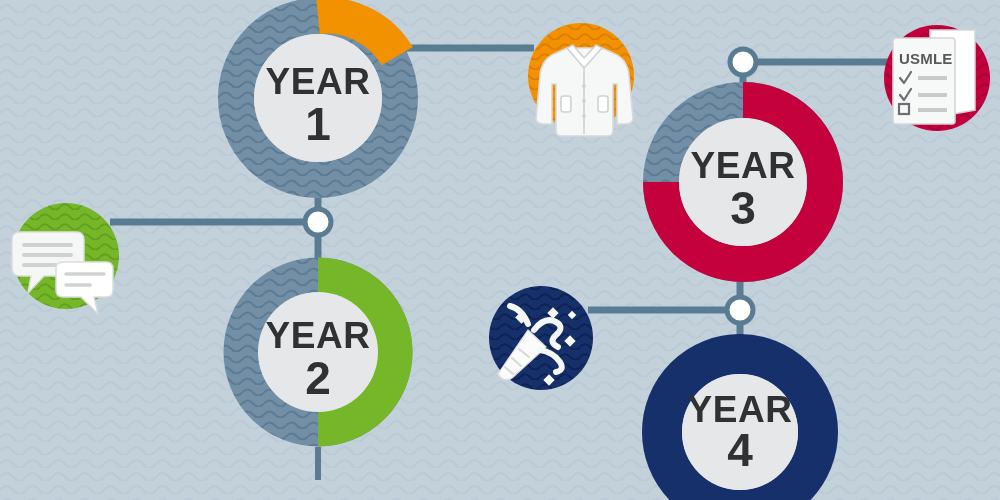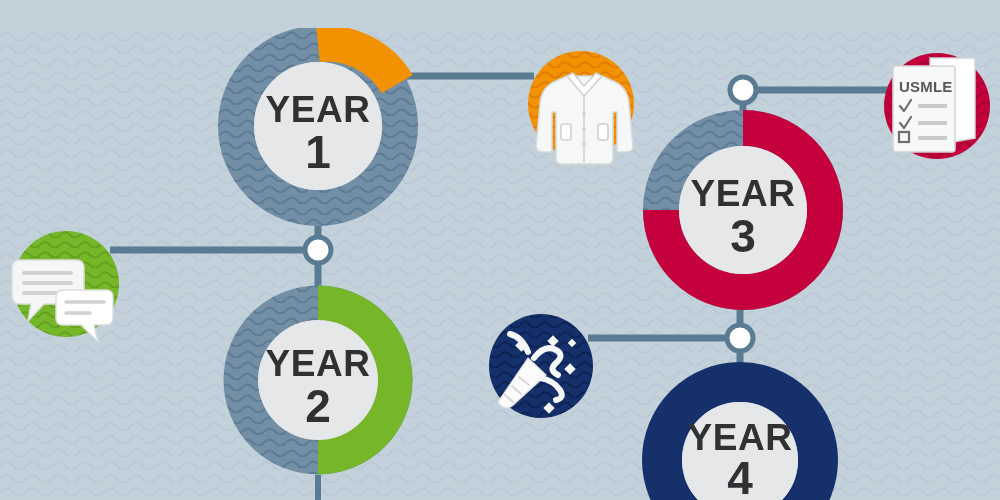--- a/index.html
+++ b/index.html
@@ -1,21 +1,21 @@
 <!DOCTYPE html>
 <html><head>
 <meta charset="utf-8">
 <style>
   html,body{margin:0;padding:0;}
   body{
     width:1000px;height:500px;overflow:hidden;position:relative;
     font-family:"Liberation Sans", sans-serif;
     background:#c3d1db;
   }
-  #stage{position:absolute;inset:0;width:1000px;height:384px;margin-top:28px;}
+  #stage{position:absolute;inset:0;width:1000px;height:384px;}
   svg.layer{position:absolute;left:0;top:0;width:1000px;height:500px;display:block;}
   .yearlabel{
     font-family:"Liberation Sans", sans-serif;
     font-weight:bold;
     fill:#2f3133;
     text-anchor:middle;
   }
   .yr-word{font-size:37px;letter-spacing:0.5px;}
   .yr-num{font-size:46px;}
 </style>

